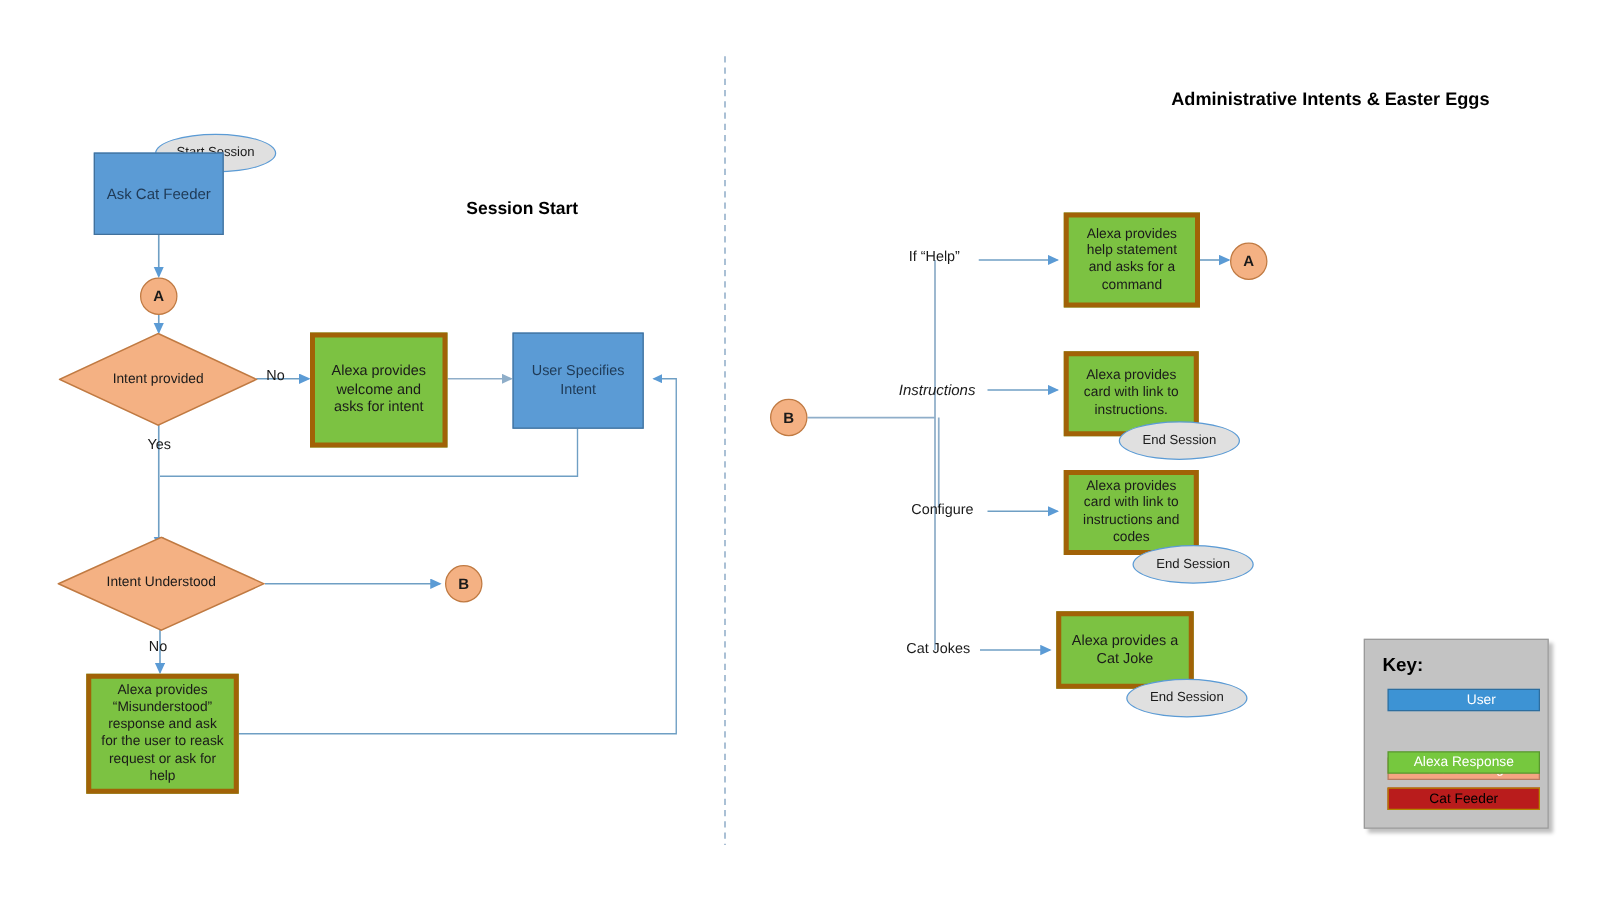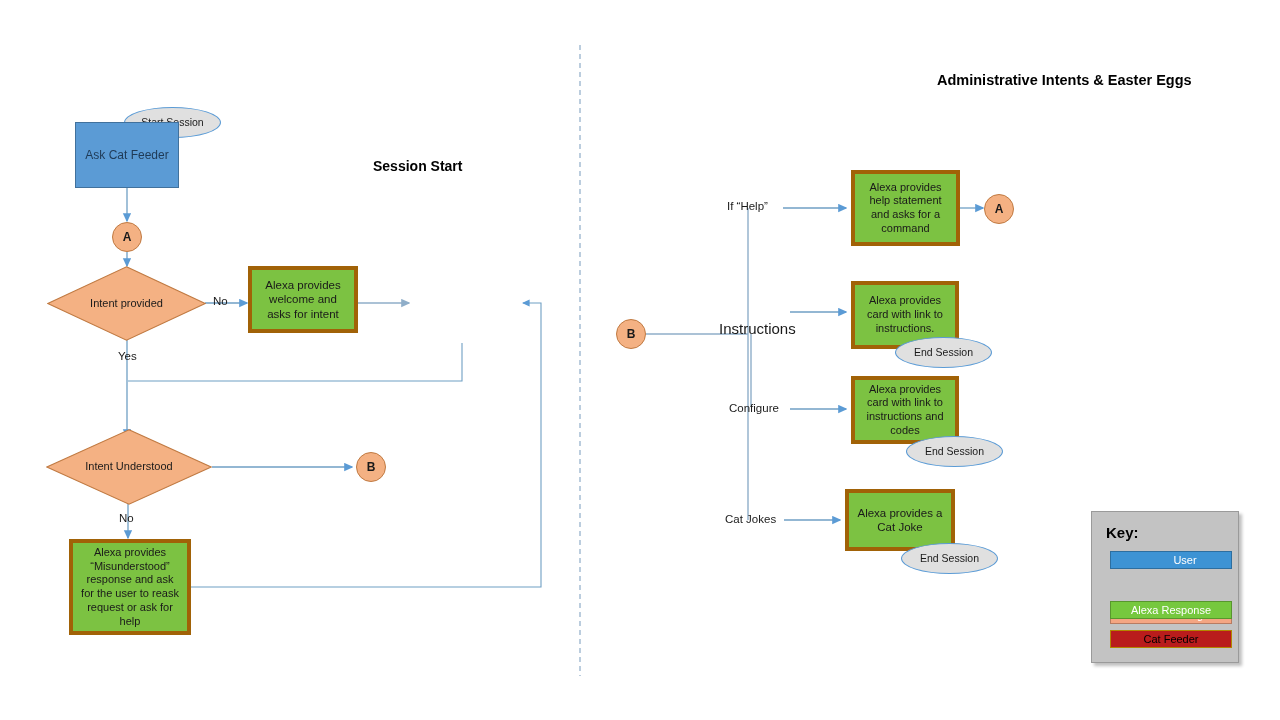--- a/index.html
+++ b/index.html
@@ -183,22 +183,23 @@
     <svg class="diamond-shape" viewBox="0 0 159 75" preserveAspectRatio="none">
       <polygon points="79.5,0.8 158.2,37.5 79.5,74.2 0.8,37.5" fill="#f4b183" stroke="#c07a42" stroke-width="1.2"></polygon>
     </svg>
     <div class="diamond-label" style="font-size:11px; padding:0 22px;">Intent provided</div>
   </div>
 
   <div class="edge-label" style="left:213px; top:295px; font-size:11.5px;">No</div>
 
   <div class="edge-label" style="left:118px; top:350px; font-size:11.5px;">Yes</div>
 
-  <div class="node box-resp" style="left:248px; top:266px; width:110px; height:67px; font-size:11.5px; padding:0 6px;">Alexa provides welcome and asks for intent</div>
-
+  <div class="node box-resp" style="left:248px; top:266px; width:110px; height:92px; font-size:11.5px; padding:0 6px;">Alexa provides welcome and asks for intent</div>
+
+  <div class="node box-user" style="left:410px; top:266px; width:105px; height:77px; font-size:11.5px; padding:0 8px;">User Specifies Intent</div>
 
   <div class="diamond-wrap" style="left:46px; top:429px; width:166px; height:76px;">
     <svg class="diamond-shape" viewBox="0 0 166 76" preserveAspectRatio="none">
       <polygon points="83,0.8 165.2,38 83,75.2 0.8,38" fill="#f4b183" stroke="#c07a42" stroke-width="1.2"></polygon>
     </svg>
     <div class="diamond-label" style="font-size:11px; padding:0 26px;">Intent Understood</div>
   </div>
 
   <div class="node circle-conn" style="left:356px; top:452px; width:30px; height:30px; font-size:12px;">B</div>
 
@@ -207,21 +208,21 @@
   <div class="node box-resp" style="left:69px; top:539px; width:122px; height:96px; font-size:11px; padding:0 6px;">Alexa provides “Misunderstood” response and ask for the user to reask request or ask for help</div>
 
   <div class="heading" style="left:937px; top:72px; font-size:14.5px;">Administrative Intents &amp; Easter Eggs</div>
 
   <div class="node circle-conn" style="left:616px; top:319px; width:30px; height:30px; font-size:12px;">B</div>
 
   <div class="edge-label" style="left:727px; top:200px; font-size:11.5px;">If “Help”</div>
   <div class="node box-resp" style="left:851px; top:170px; width:109px; height:76px; font-size:11px; padding:0 6px;">Alexa provides help statement and asks for a command</div>
   <div class="node circle-conn" style="left:984px; top:194px; width:30px; height:30px; font-size:12px;">A</div>
 
-  <div class="edge-label" style="left:719px; top:320px; font-size:15px;">Instructions</div>
+  <div class="edge-label" style="left:719px; top:305px; font-size:12px;font-style:italic;">Instructions</div>
   <div class="node box-resp" style="left:851px; top:281px; width:108px; height:68px; font-size:11px; padding:0 5px;">Alexa provides card with link to instructions.</div>
   <div class="node ellipse" style="left:895px; top:337px; width:97px; height:31px; font-size:10.5px;">End Session</div>
 
   <div class="edge-label" style="left:729px; top:402px; font-size:11.5px;">Configure</div>
   <div class="node box-resp" style="left:851px; top:376px; width:108px; height:68px; font-size:11px; padding:0 5px;">Alexa provides card with link to instructions and codes</div>
   <div class="node ellipse" style="left:906px; top:436px; width:97px; height:31px; font-size:10.5px;">End Session</div>
 
   <div class="edge-label" style="left:725px; top:513px; font-size:11.5px;">Cat Jokes</div>
   <div class="node box-resp" style="left:845px; top:489px; width:110px; height:62px; font-size:11.5px; padding:0 6px;">Alexa provides a Cat Joke</div>
   <div class="node ellipse" style="left:901px; top:543px; width:97px; height:31px; font-size:10.5px;">End Session</div>

